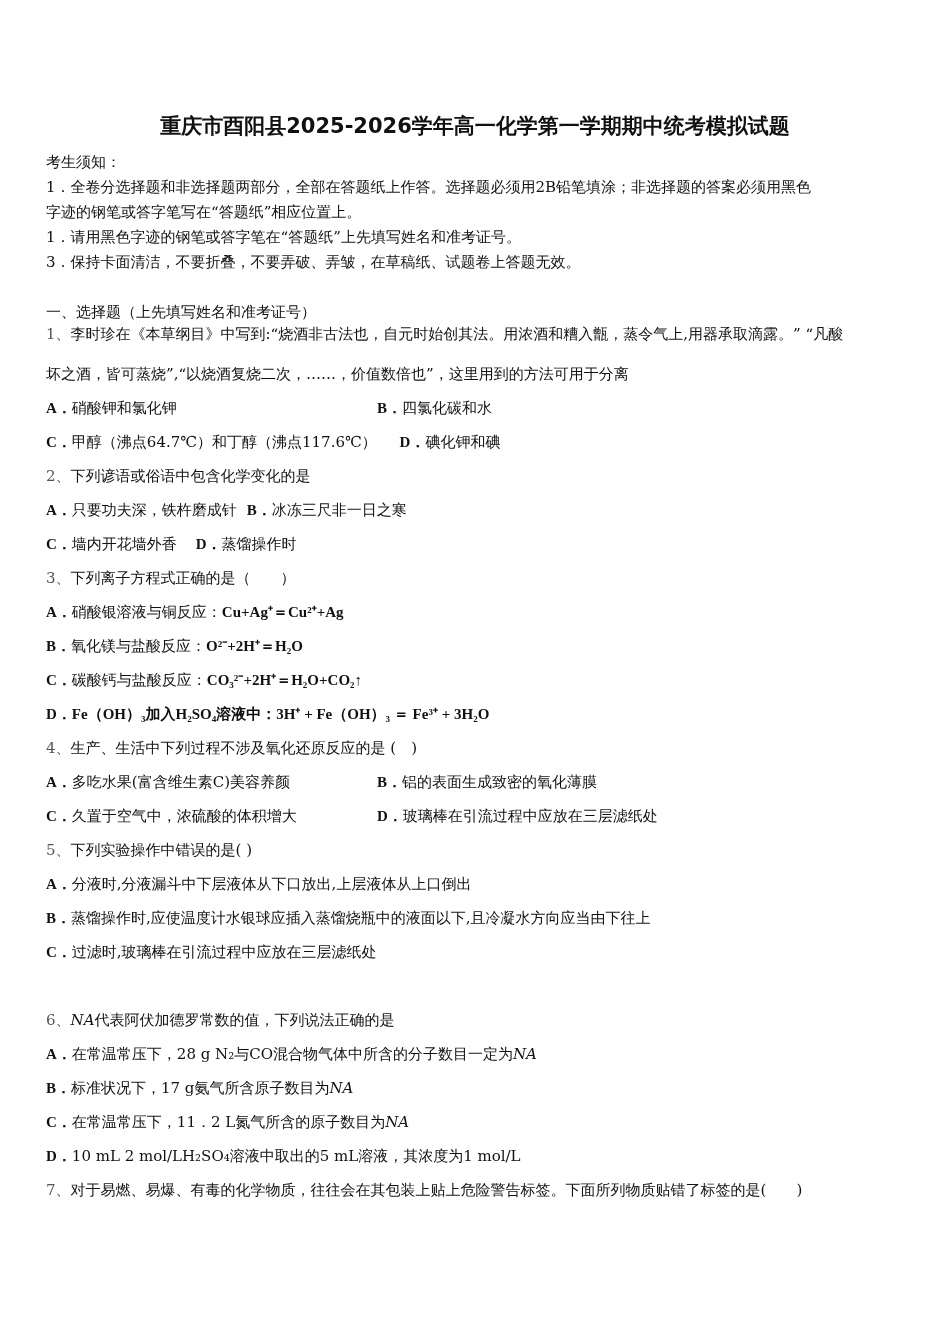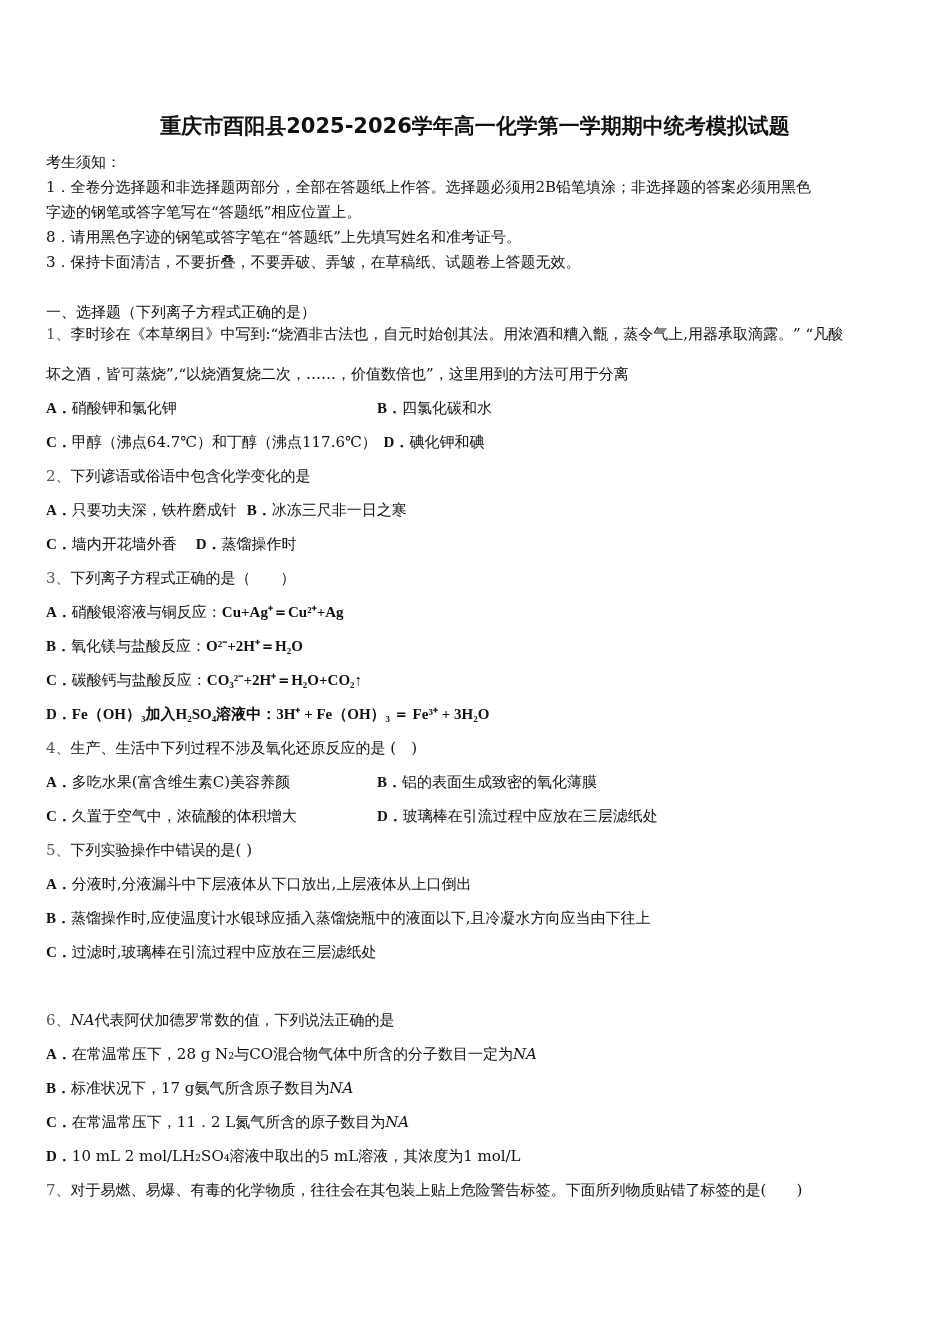--- a/index.html
+++ b/index.html
@@ -20,36 +20,36 @@
 </head>
 <body>
 
 <div class="page">
 
   <div class="title">重庆市酉阳县2025-2026学年高一化学第一学期期中统考模拟试题</div>
 
   <div class="line notice" style="top:152px">考生须知：</div>
   <div class="line notice" style="top:177px">1．全卷分选择题和非选择题两部分，全部在答题纸上作答。选择题必须用2B铅笔填涂；非选择题的答案必须用黑色</div>
   <div class="line notice" style="top:202px">字迹的钢笔或答字笔写在“答题纸”相应位置上。</div>
-  <div class="line notice" style="top:227px">8．请用黑色字迹的钢笔或答字笔在“答题纸”上先填写姓名和准考证号。</div>
+  <div class="line notice" style="top:227px">1．请用黑色字迹的钢笔或答字笔在“答题纸”上先填写姓名和准考证号。</div>
   <div class="line notice" style="top:252px">3．保持卡面清洁，不要折叠，不要弄破、弄皱，在草稿纸、试题卷上答题无效。</div>
 
-  <div class="line" style="top:302px">一、选择题（下列离子方程式正确的是）</div>
+  <div class="line" style="top:302px">一、选择题（上先填写姓名和准考证号）</div>
 
   <div class="line" style="top:324px">
     <span class="qnum">1、</span><span>李时珍在《本草纲目》中写到:“烧酒非古法也，自元时始创其法。用浓酒和糟入甑，蒸令气上,用器承取滴露。” “凡酸</span>
   </div>
   <div class="line" style="top:364px">坏之酒，皆可蒸烧”,“以烧酒复烧二次，……，价值数倍也”，这里用到的方法可用于分离</div>
   <div class="line" style="top:398px; width:860px">
     <span><span class="opt-letter">A．</span><span>硝酸钾和氯化钾</span></span>
     <span class="col2" style="left:331px"><span class="opt-letter">B．</span><span>四氯化碳和水</span></span>
   </div>
   <div class="line" style="top:432px">
     <span><span class="opt-letter">C．</span><span>甲醇（沸点64.7℃）和丁醇（沸点117.6℃）</span></span>
-    <span style="margin-left:2px"><span class="opt-letter">D．</span><span>碘化钾和碘</span></span>
+    <span style="margin-left:18px"><span class="opt-letter">D．</span><span>碘化钾和碘</span></span>
   </div>
 
   <div class="line" style="top:466px">
     <span class="qnum">2、</span><span>下列谚语或俗语中包含化学变化的是</span>
   </div>
   <div class="line" style="top:500px">
     <span><span class="opt-letter">A．</span><span>只要功夫深，铁杵磨成针</span></span>
     <span style="margin-left:5px"><span class="opt-letter">B．</span><span>冰冻三尺非一日之寒</span></span>
   </div>
   <div class="line" style="top:534px">

